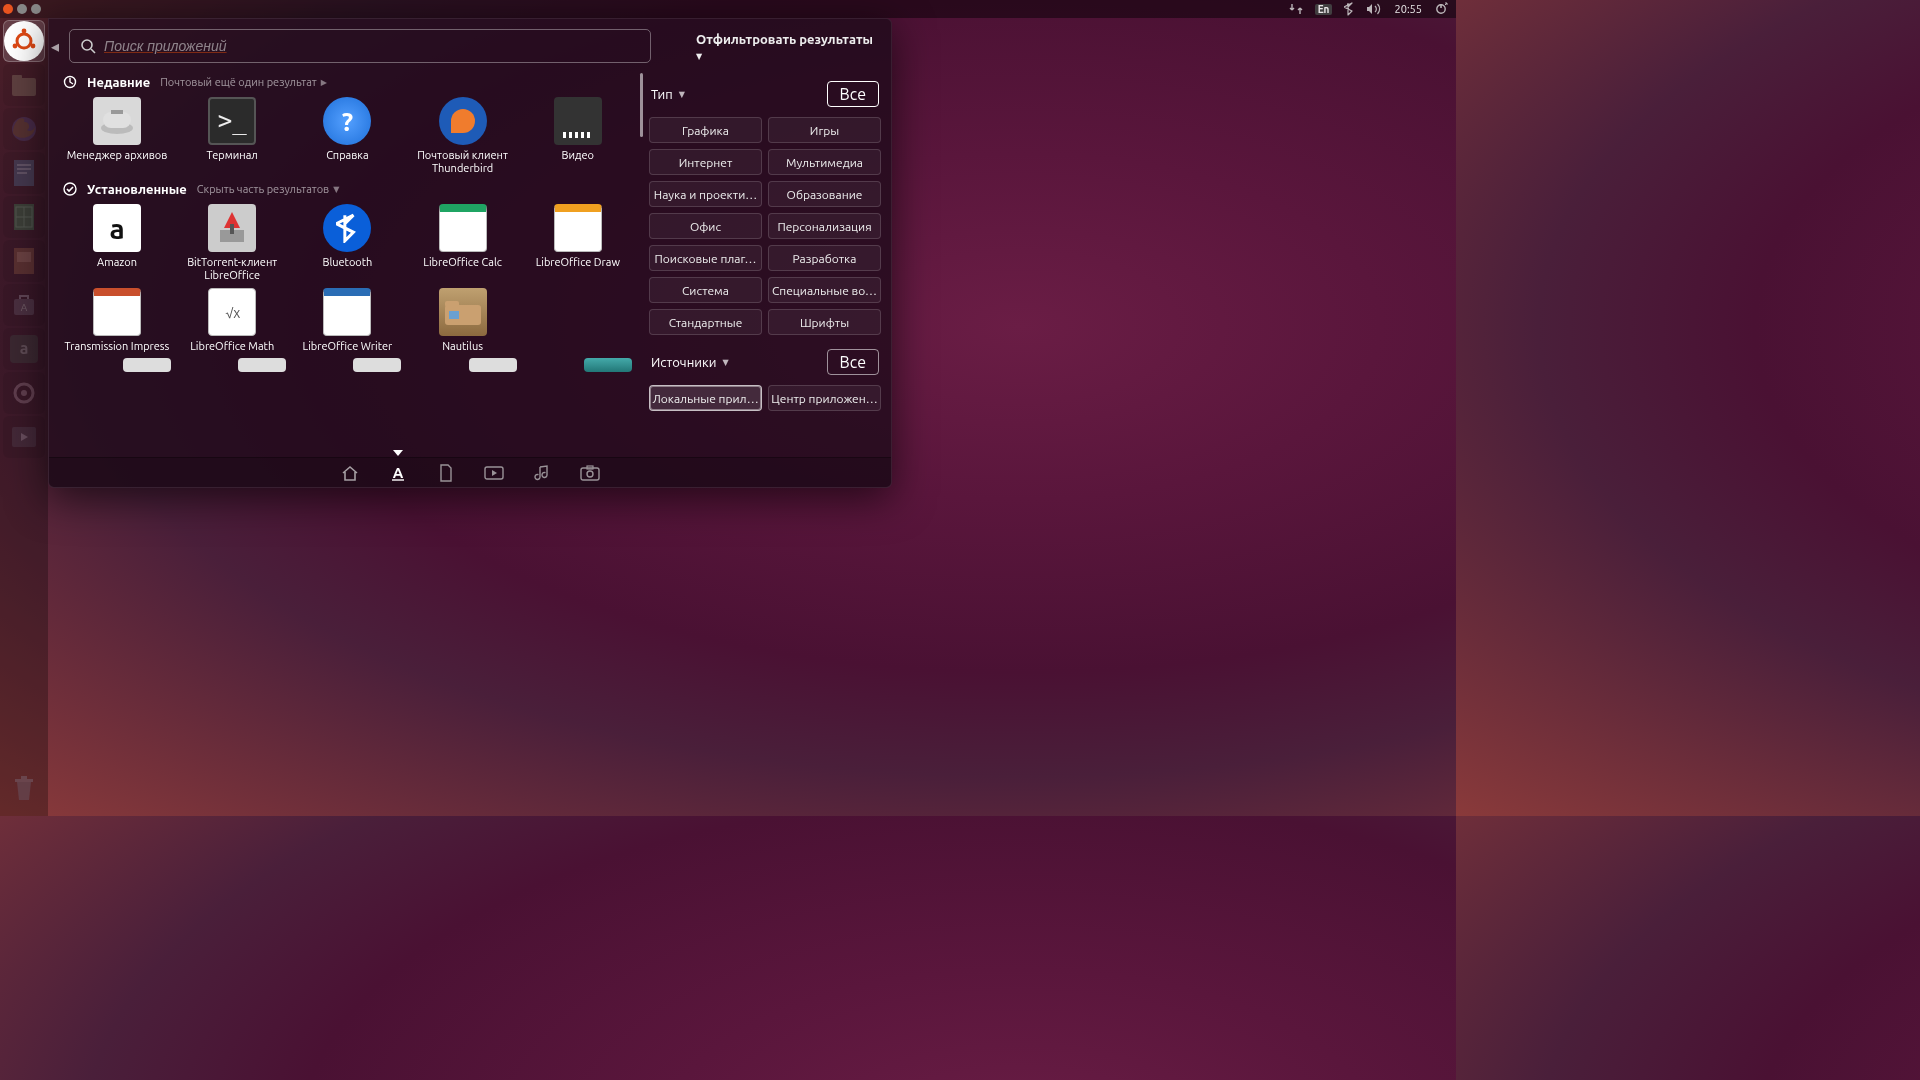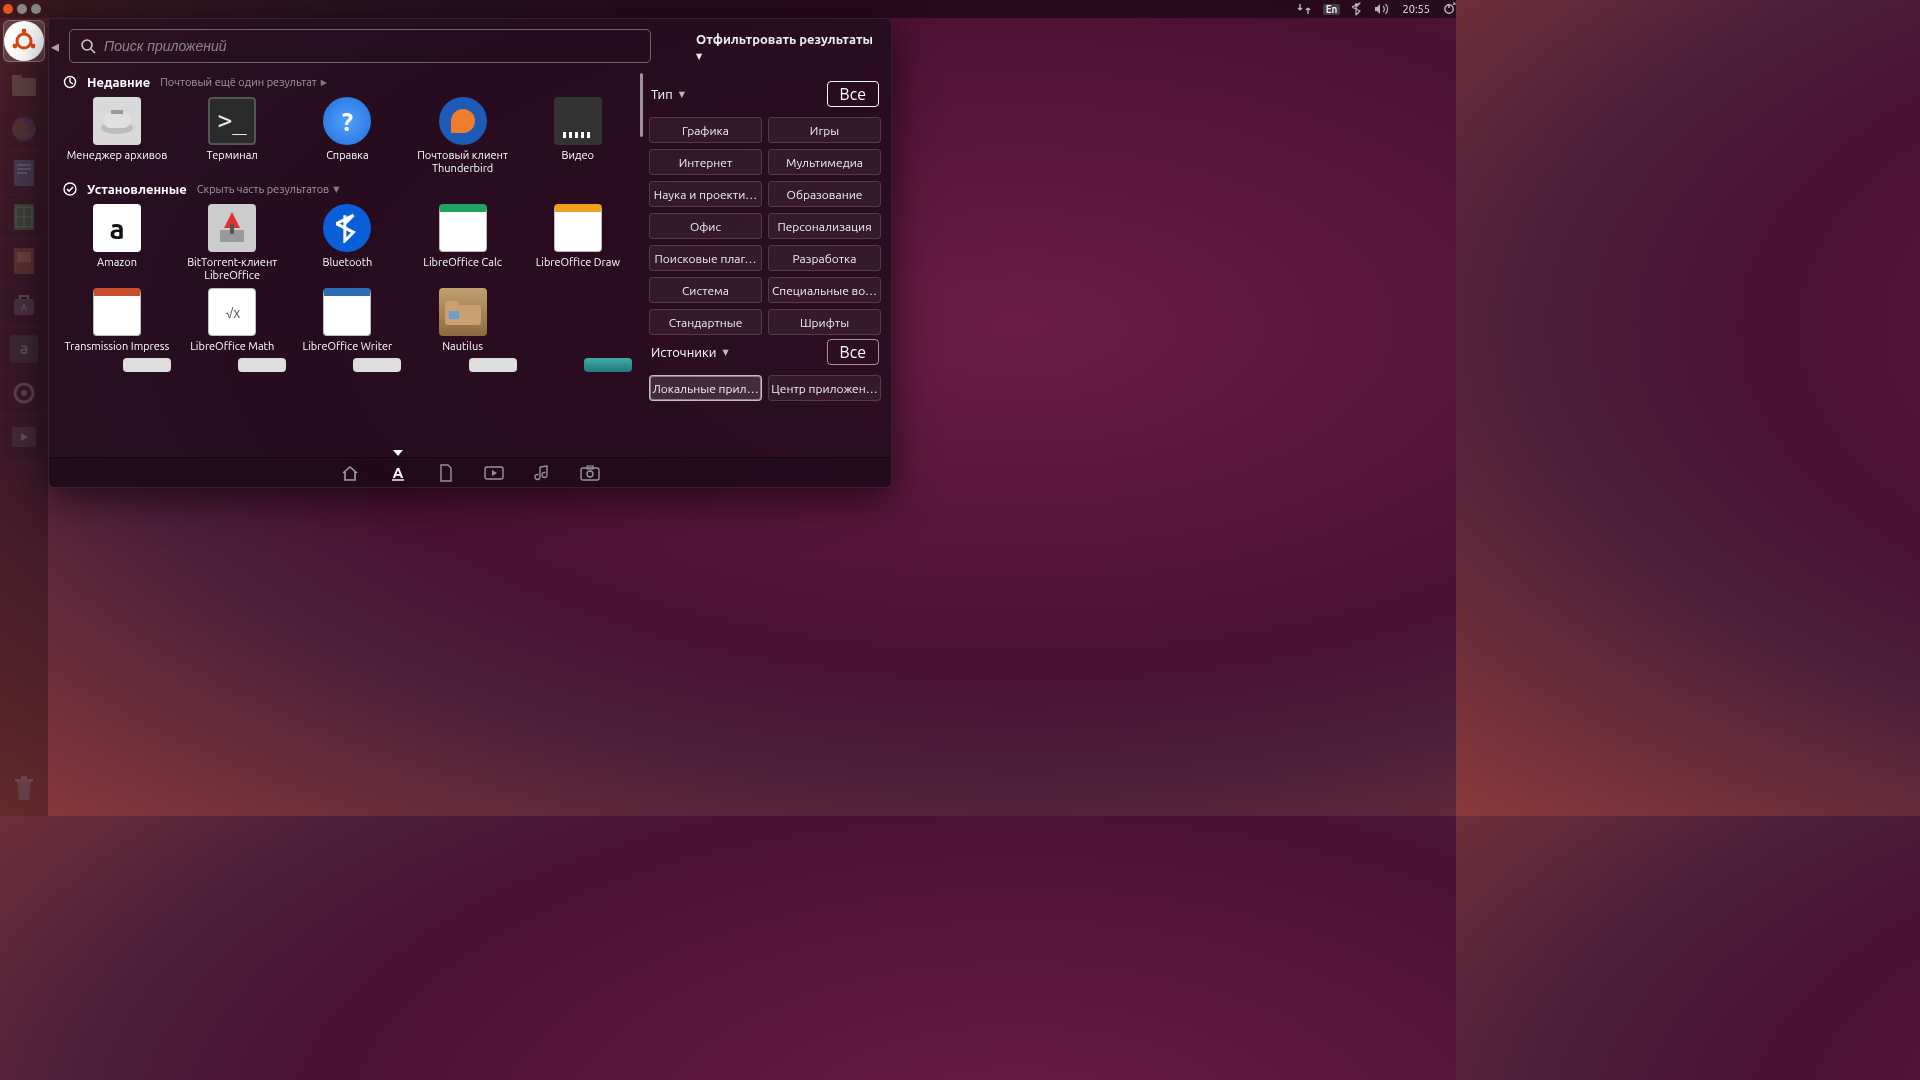--- a/index.html
+++ b/index.html
@@ -12,21 +12,21 @@
   
   .top-panel {
     position: absolute; top: 0; left: 0; right: 0; height: 18px;
     background: rgba(0,0,0,0.45);
     display: flex; align-items: center;
     font-size: 11px;
   }
   .window-controls { display:flex; gap:4px; padding-left:3px; }
   .wc { width:10px; height:10px; border-radius:50%; display:inline-block; }
   .wc.close{background:#e95420;} .wc.min{background:#888;} .wc.max{background:#888;}
-  .panel-right { margin-left:auto; display:flex; align-items:center; gap:12px; }
+  .panel-right { margin-left:auto; display:flex; align-items:center; gap:12px; padding-right:8px; }
   .panel-right span, .panel-right svg { opacity:.9; }
   .lang-box{ background:#444; border-radius:2px; padding:0 3px; font-size:10px; font-weight:bold; }
 
   
   .launcher {
     position:absolute; top:18px; left:0; width:48px; bottom:0;
     background: rgba(0,0,0,0.28);
     display:flex; flex-direction:column; align-items:center; padding-top:2px; gap:2px;
   }
   .launcher-item {
@@ -62,21 +62,21 @@
   .dash-back { width:12px; text-align:center; opacity:.6; cursor:pointer; }
   .dash-search {
     flex:0 0 582px;
     height:34px;
     border:1px solid rgba(255,255,255,0.35);
     border-radius:5px;
     display:flex; align-items:center; gap:8px; padding:0 10px;
   }
   .dash-search input{
     background:transparent; border:none; outline:none; color:#c2410c;
-    font-style:italic; font-size:14px; opacity:.8; flex:1;
+    font-style:italic; font-size:14px; opacity:.8; flex:1;text-decoration:underline;
   }
   .dash-search input::placeholder{ color:#ddd; opacity:.7; }
   .dash-filter-toggle{
     margin-left:auto; font-size:13px; display:flex; align-items:flex-start; gap:6px; cursor:pointer; padding-right:6px;
     font-weight:bold; color:#eee;flex-direction:column;
   }
 
   .dash-body{ flex:1; display:flex; min-height:0; }
   .dash-results{
     width:594px; overflow:hidden; position:relative; padding-left:10px;
@@ -142,21 +142,21 @@
   }
   .filter-header .lab{ font-weight:normal; display:flex; align-items:center; gap:6px; }
   .filter-header .tri{ font-size:8px; opacity:.7; }
   .filter-all{
     margin-left:auto;
     border:1px solid rgba(255,255,255,.55);
     border-radius:4px; padding:3px 12px; font-size:16px; cursor:pointer;
   }
   .filter-all.selected{ border-color:#fff; }
   .filter-grid{
-    display:grid; grid-template-columns:1fr 1fr; gap:6px; 
+    display:grid; grid-template-columns:1fr 1fr; gap:6px; margin-bottom:10px;
   }
   .filter-btn{
     background:rgba(255,255,255,0.05);
     border:1px solid rgba(255,255,255,.15);
     border-radius:4px; height:26px;
     display:flex; align-items:center; justify-content:center;
     font-size:12px; color:#eee; cursor:pointer;
     overflow:hidden; text-overflow:ellipsis; white-space:nowrap; padding:0 6px;
   }
   .filter-btn.active{

